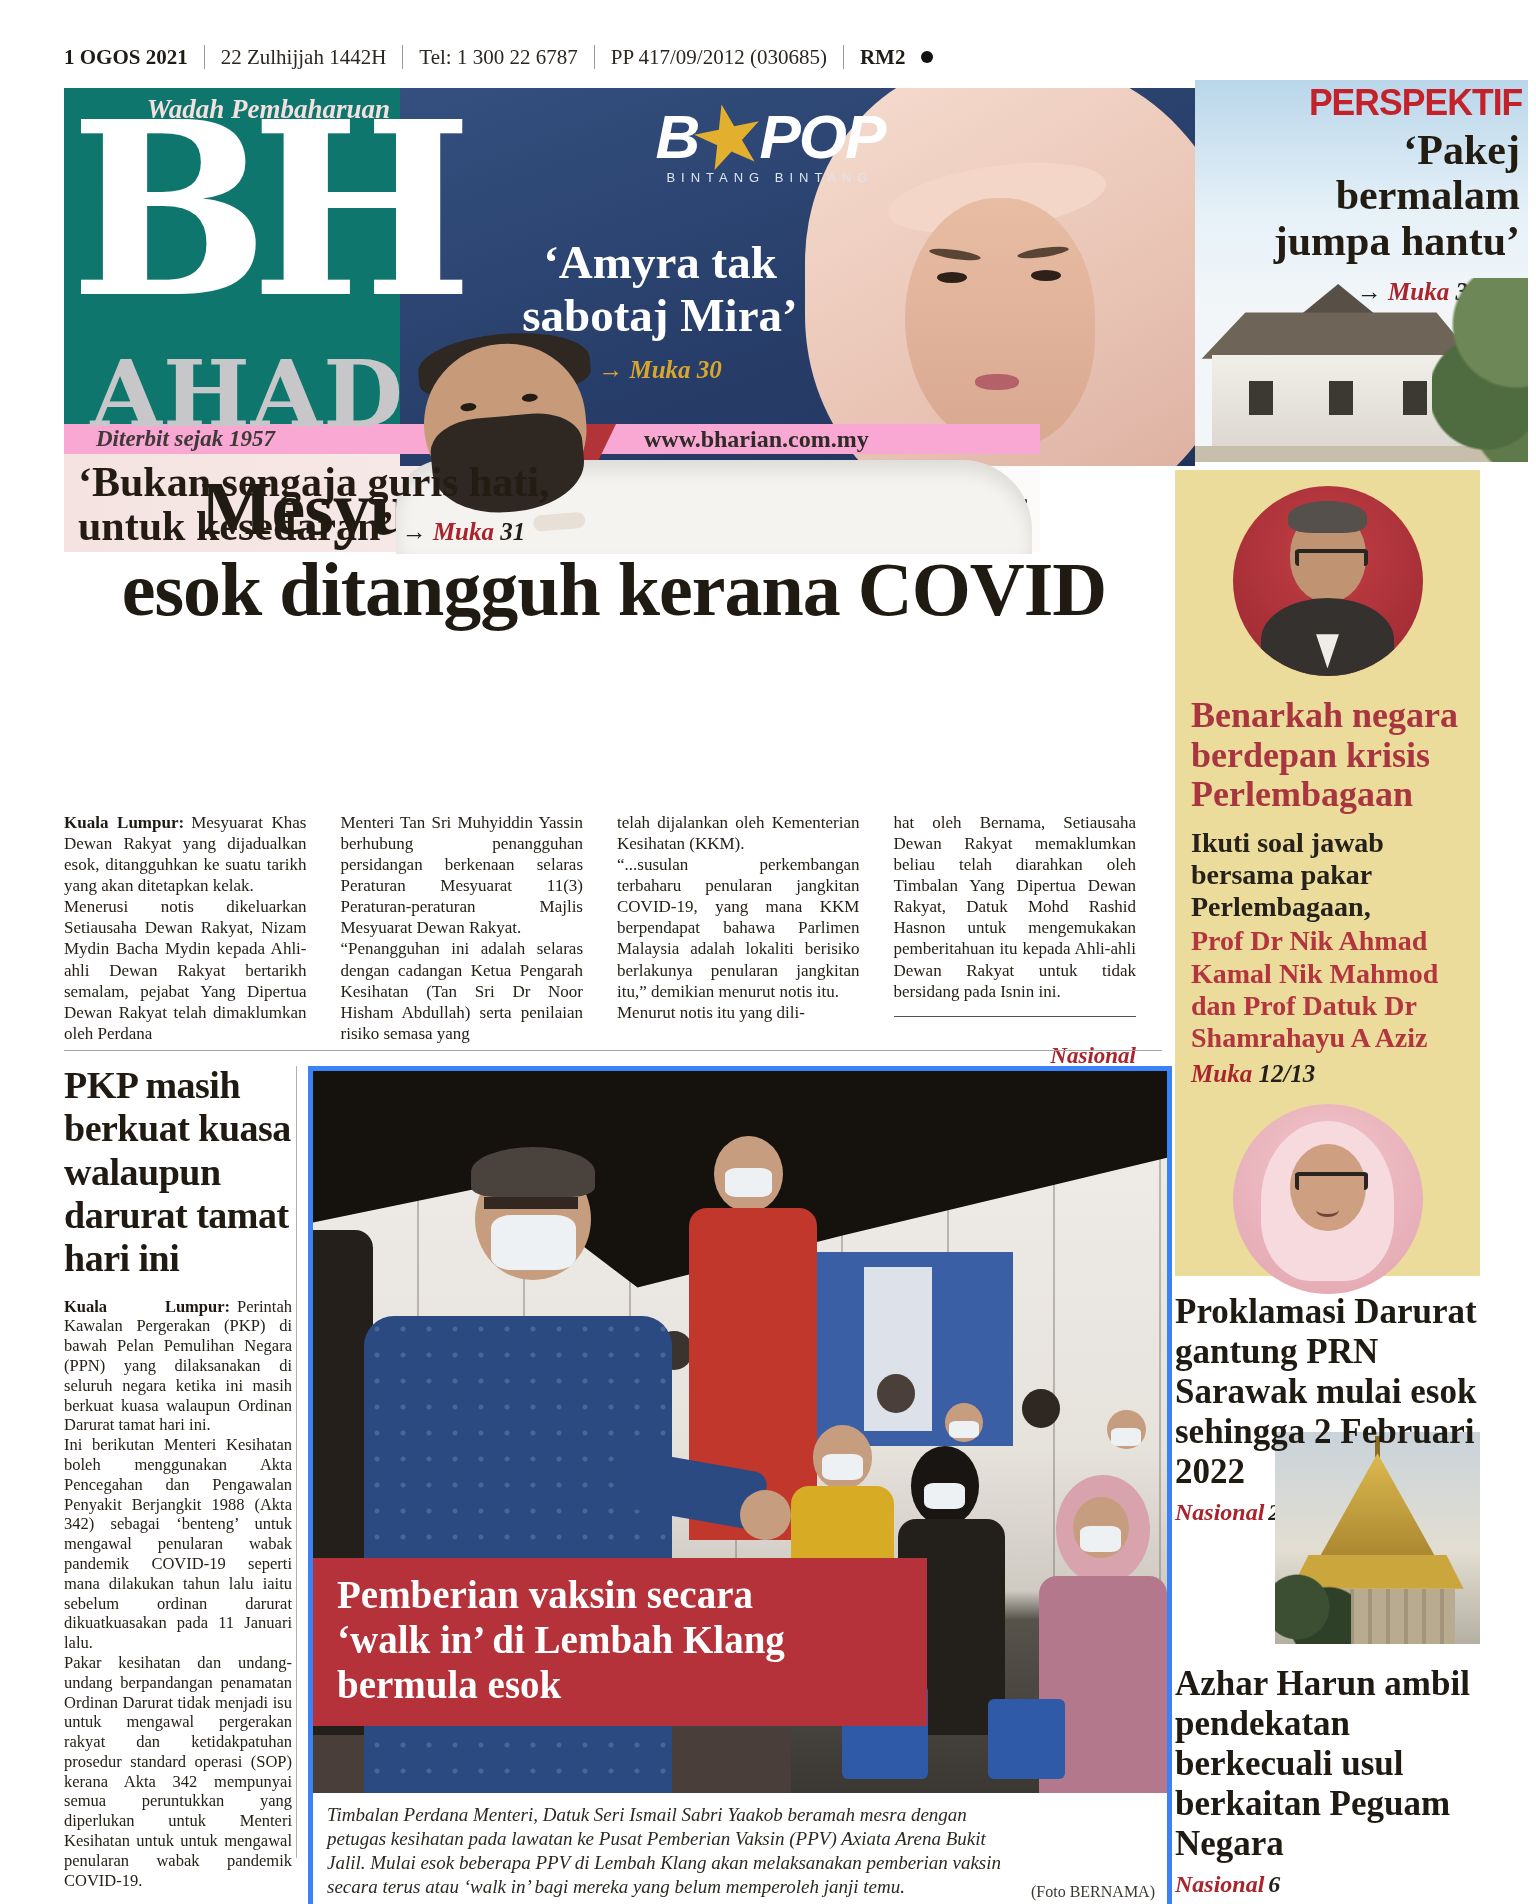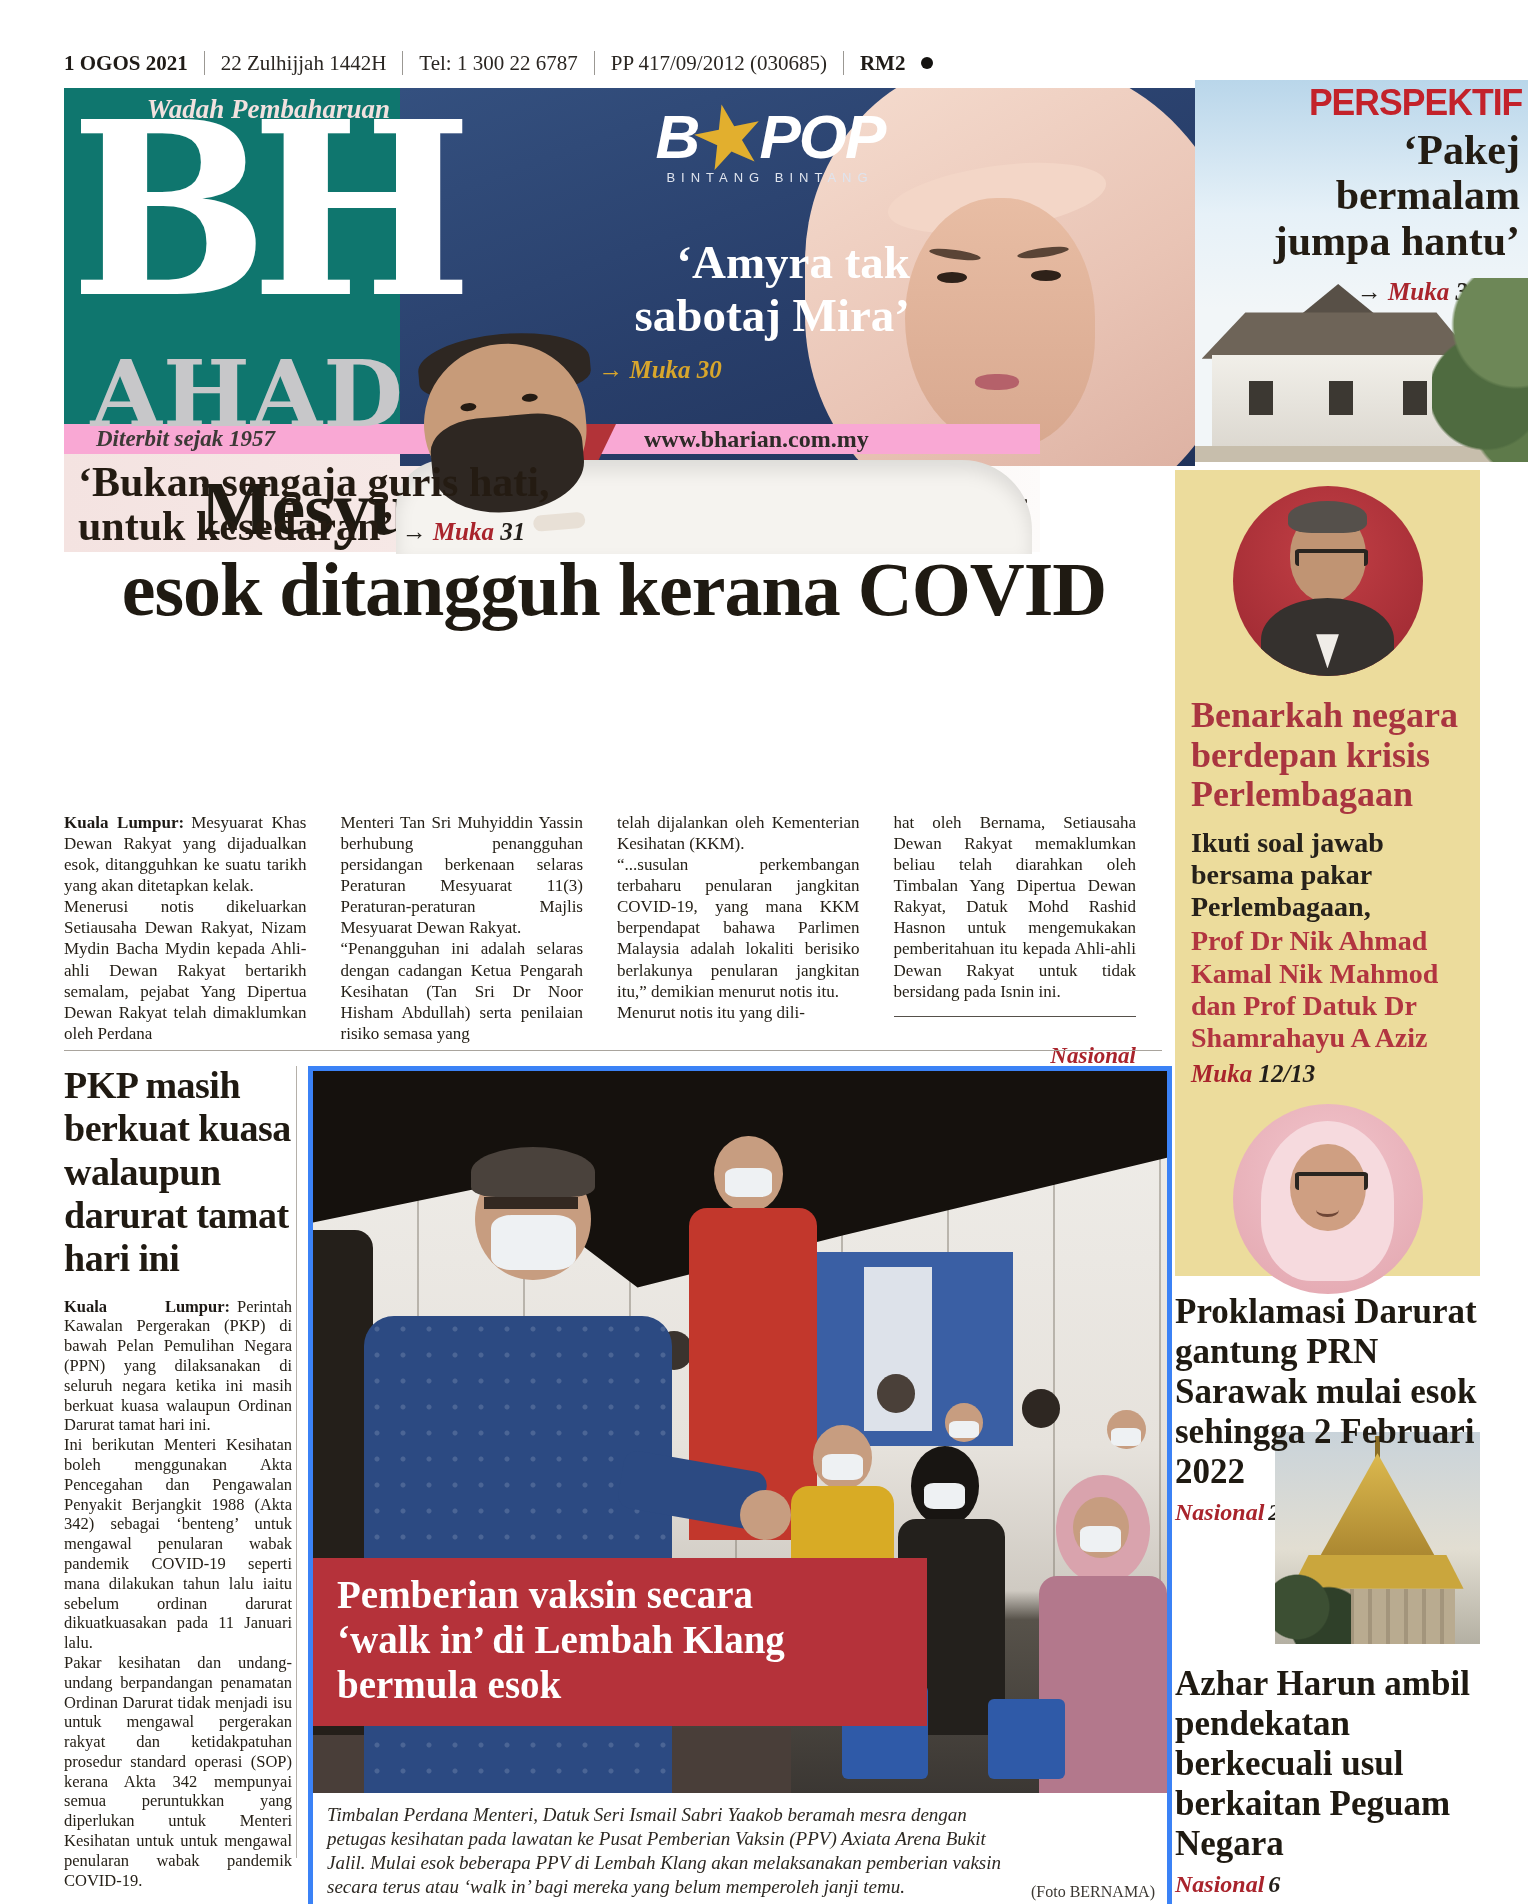--- a/index.html
+++ b/index.html
@@ -1,21 +1,21 @@
 <!DOCTYPE html>
 <html><head>
 <meta charset="utf-8">
 <style>
   html,body{margin:0;padding:0;background:#e9e7e3;}
   .page{position:relative;width:1536px;height:1904px;background:#ffffff;margin:0 auto;overflow:hidden;
         font-family:"Liberation Serif",serif;color:#262118;}
   .abs{position:absolute;}
 
   
-  .topbar{left:64px;top:48px;width:1080px;height:30px;display:flex;align-items:center;gap:16px;
+  .topbar{left:64px;top:42px;width:1080px;height:30px;display:flex;align-items:center;gap:16px;
           font-size:21px;color:#2a2622;}
   .topbar .b{font-weight:700;color:#1f1b17;}
   .sep{width:1px;height:24px;background:#9b9893;}
   .dot{width:12px;height:12px;border-radius:50%;background:#141210;}
 
   
   .redbox{left:64px;top:88px;width:336px;height:336px;background:#0f766e;z-index:5;}
   .tagline{position:absolute;top:6px;right:10px;font:italic 700 27px "Liberation Serif",serif;color:#f2e1df;}
   .bh{position:absolute;top:8px;left:6px;width:330px;font:700 235px/0.95 "DejaVu Serif",serif;
       color:#ffffff;letter-spacing:-18px;transform:scaleY(1.02);transform-origin:top left;}
@@ -38,21 +38,21 @@
   .m-gold{color:#d8a62c;}
 
   
   .bluebox{left:400px;top:88px;width:795px;height:378px;overflow:hidden;z-index:2;
            background:linear-gradient(160deg,#34507f 0%,#283e6a 55%,#20335a 100%);}
   .bpop{position:absolute;left:120px;top:18px;width:500px;text-align:center;z-index:3;}
   .bpop-row{display:flex;justify-content:center;align-items:center;}
   .bpop-b,.bpop-pop{font:italic 900 62px/1 "Liberation Sans",sans-serif;color:#ffffff;letter-spacing:-2px;}
   .bpop-star{font-size:86px;line-height:60px;color:#e2af2e;margin:0 -8px;transform:rotate(-12deg);}
   .bpop-sub{font:400 13px "Liberation Sans",sans-serif;color:#dfe4ee;letter-spacing:6px;margin-top:2px;}
-  .amyra{position:absolute;left:10px;top:148px;width:500px;text-align:right;z-index:3;
+  .amyra{position:absolute;left:10px;top:148px;width:500px;text-align:center;z-index:3;
          font:700 47px/1.12 "Liberation Serif",serif;color:#ffffff;}
   .amyra-muka{position:absolute;left:10px;top:268px;width:500px;text-align:center;z-index:3;}
 
   
   .hijab-wrap{position:absolute;right:-50px;top:-30px;width:470px;height:500px;}
   .hijab{position:absolute;right:0;top:0;width:440px;height:470px;border-radius:46% 54% 52% 48%;
          background:linear-gradient(150deg,#f6ded1,#e9c4b5 55%,#d9ab9c);}
   .hijab-face{position:absolute;right:150px;top:140px;width:190px;height:250px;
               border-radius:50% 50% 46% 54%;background:linear-gradient(#e8bda4,#d8a88f);}
   .brow{position:absolute;width:52px;height:9px;border-radius:50%;background:#5a4436;}

